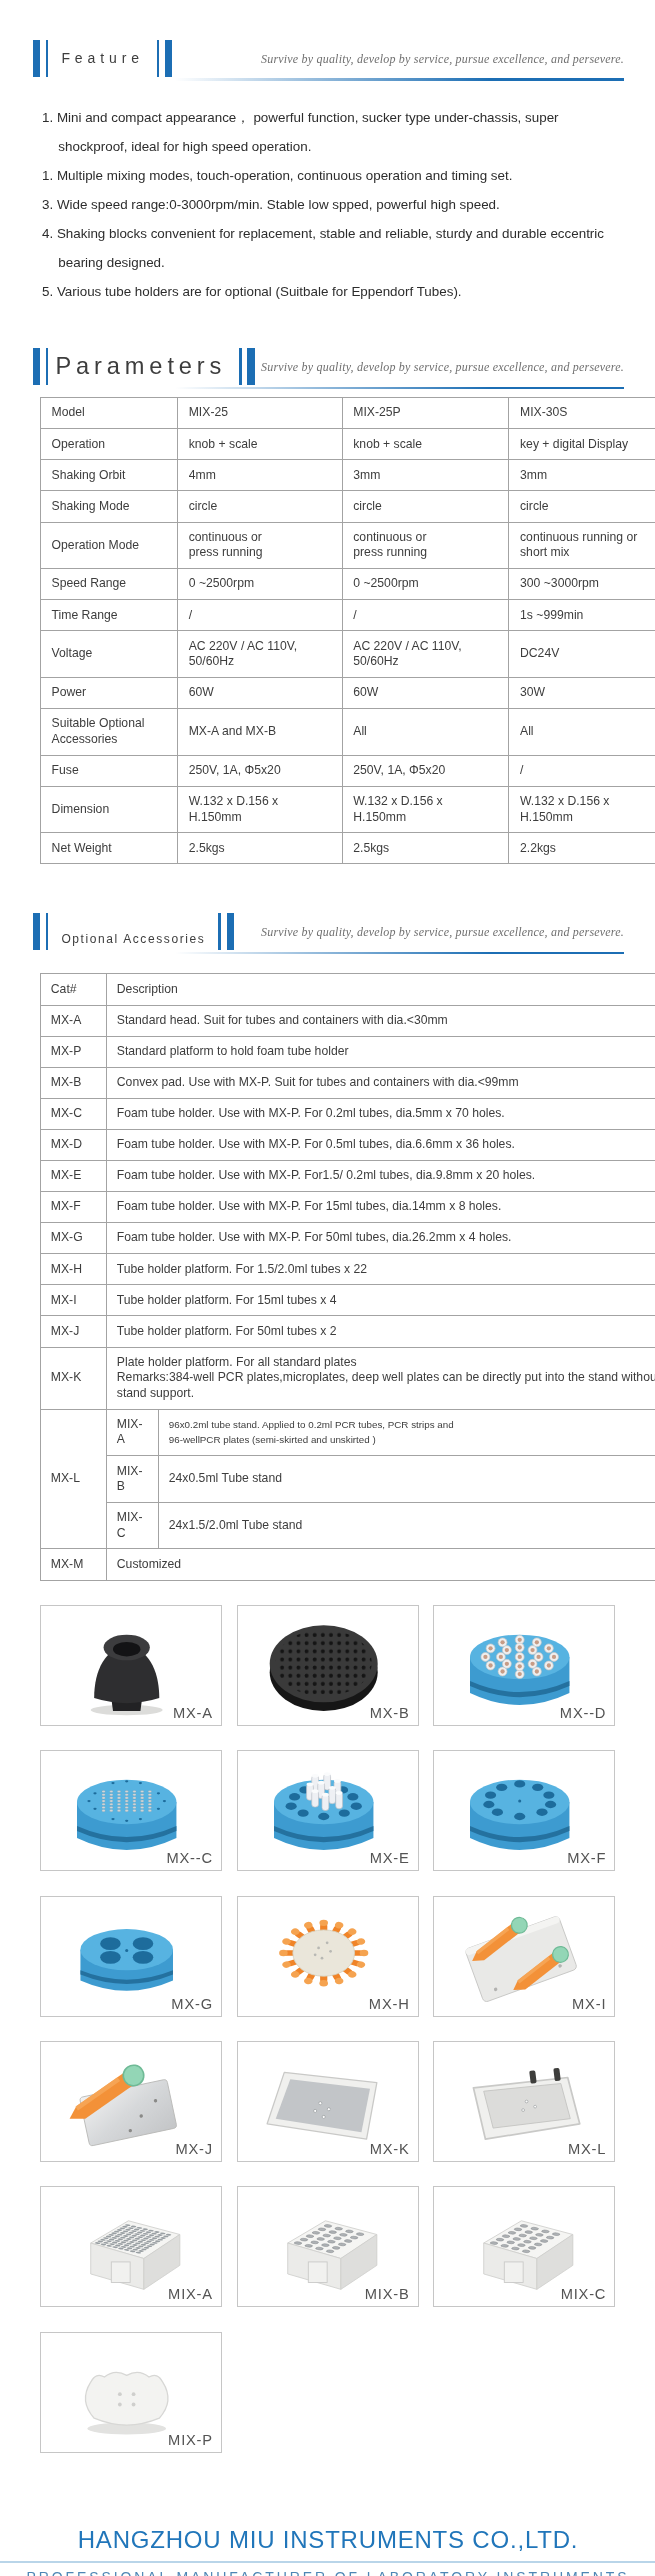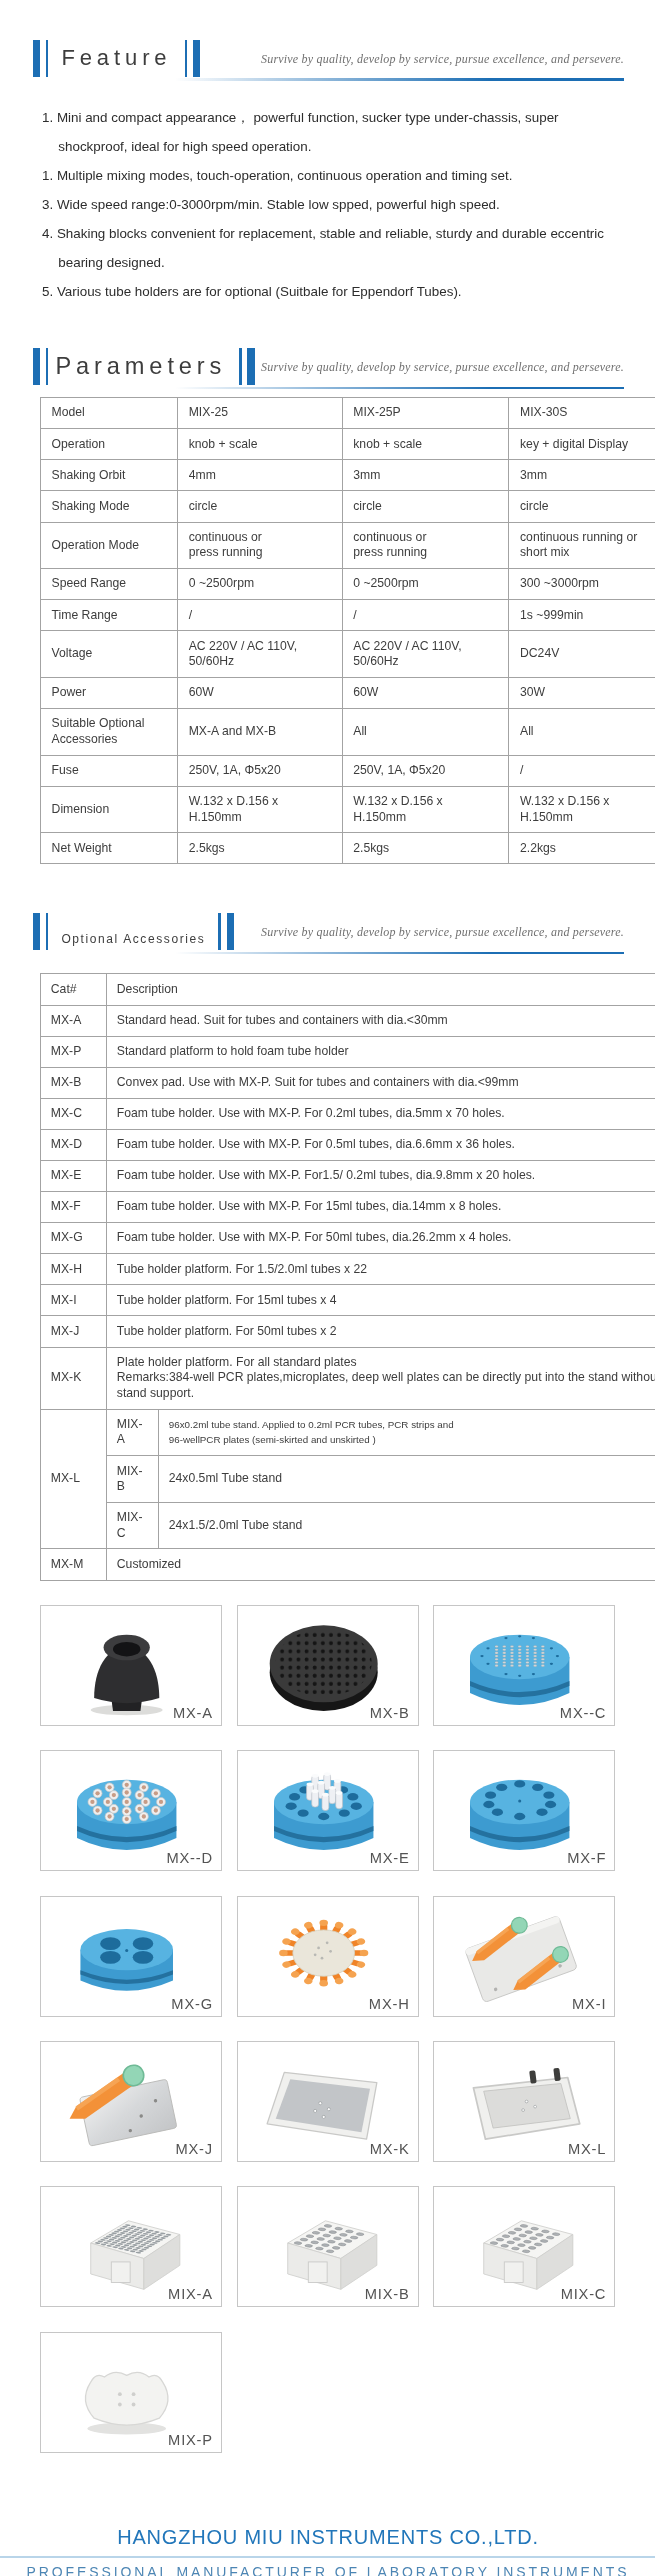--- a/index.html
+++ b/index.html
@@ -7,21 +7,21 @@
   .page { width:656px; min-height:2576px; margin:0 auto; background:#fff; padding-top:37px; overflow:hidden; }
 
   
   .sechead { position:relative; height:42px; margin:0 32px 0 33px; display:flex; align-items:center; }
   .bar { display:inline-block; background:#1c6eb4; }
   .bar.thick { width:7.3px; height:37px; }
   .bar.thin  { width:2.4px; height:37px; margin-left:5.7px; }
   .bar.thin2 { width:2.4px; height:37px; }
   .bar.thick2{ width:7.3px; height:37px; margin-left:5.7px; }
   .sectitle { font-weight:400; color:#3d3d3d; margin:0 13px; white-space:nowrap; }
-  .sechead.sz-f .sectitle { font-size:22px; letter-spacing:4.9px; }
+  .sechead.sz-f .sectitle { font-size:14px; letter-spacing:4.9px; }
   .sechead.sz-p .sectitle { font-size:23.6px; letter-spacing:4.9px;margin-left:7px; }
   .sechead.sz-a .sectitle { font-size:12px; letter-spacing:1.6px;margin-top:16px; }
   .slogan { position:absolute; right:0; bottom:12.2px; font-style:italic; font-size:12px; color:#6f6f6f; letter-spacing:0.2px;font-family:Liberation Serif, serif; }
   .underline { position:absolute; left:24%; right:0; bottom:-1.6px; height:2.4px;
     background:linear-gradient(to right, rgba(28,110,180,0) 0%, rgba(28,110,180,0.45) 30%, #1c6eb4 70%); }
 
   
   .features { margin:24.4px 37px 0 42px; }
   .feature-item { font-size:13.4px; color:#2d2d2d; line-height:29px; padding-left:16.3px; text-indent:-16.3px; }
 
@@ -35,21 +35,21 @@
   td.smalldesc { font-size:9.8px; line-height:12.2px; padding:5.7px 9.8px; }
 
   
   .gallery { width:577px; margin:24.4px 0 0 40px; display:grid; grid-template-columns:repeat(3,182px); column-gap:14.7px; row-gap:24.4px; }
   .gcell { width:182px; height:121px; border:0.8px solid #c6c6c6; position:relative; background:#fff; }
   .gcell svg { position:absolute; inset:0; width:100%; height:100%; }
   .glabel { position:absolute; right:8.1px; bottom:4.1px; font-size:14.7px; color:#545454; letter-spacing:0.8px; z-index:2; }
 
   
   .footer { margin-top:73px; position:relative; text-align:center; }
-  .f-company { font-size:20px; color:#2176ba; letter-spacing:0.8px; font-weight:400; }
+  .f-company { font-size:24px; color:#2176ba; letter-spacing:0.8px; font-weight:400; }
   .f-line { height:1.6px; background:#b9d5e9; margin-top:7.3px; }
   .f-tag { margin-top:6.5px; font-size:14px; letter-spacing:2.9px; color:#4d86b4; }
 </style>
 </head>
 <body>
 
 <svg width="0" height="0" style="position:absolute" aria-hidden="true">
 <defs>
   <linearGradient id="metal" x1="0" y1="0" x2="1" y2="1">
     <stop offset="0" stop-color="#f2f2f2"></stop>
@@ -360,20 +360,48 @@
         <ellipse cx="100" cy="76" rx="63" ry="45" fill="#161616"></ellipse>
         <ellipse cx="100" cy="66" rx="63" ry="45" fill="#3a3a3a"></ellipse>
         <ellipse cx="100" cy="65" rx="56" ry="39" fill="url(#dots)"></ellipse>
       </svg>
       <span class="glabel">MX-B</span>
     </div>
 
     <div class="gcell">
       <svg viewBox="0 0 210 136">
         <use href="#cyl"></use>
+        <use href="#tube" x="140" y="58"></use>
+          <use href="#tube" x="134" y="68"></use>
+          <use href="#tube" x="120" y="75"></use>
+          <use href="#tube" x="100" y="78"></use>
+          <use href="#tube" x="80" y="75"></use>
+          <use href="#tube" x="66" y="68"></use>
+          <use href="#tube" x="60" y="58"></use>
+          <use href="#tube" x="66" y="48"></use>
+          <use href="#tube" x="80" y="41"></use>
+          <use href="#tube" x="100" y="38"></use>
+          <use href="#tube" x="120" y="41"></use>
+          <use href="#tube" x="134" y="48"></use>
+        <use href="#tube" x="122" y="58"></use>
+          <use href="#tube" x="115" y="66"></use>
+          <use href="#tube" x="100" y="69"></use>
+          <use href="#tube" x="85" y="66"></use>
+          <use href="#tube" x="78" y="58"></use>
+          <use href="#tube" x="85" y="50"></use>
+          <use href="#tube" x="100" y="47"></use>
+          <use href="#tube" x="115" y="50"></use>
+        <use href="#tube" x="100" y="58"></use>
+      </svg>
+      <span class="glabel">MX--D</span>
+    </div>
+
+    <div class="gcell">
+      <svg viewBox="0 0 210 136">
+        <use href="#cyl"></use>
         <g transform="translate(100,57) scale(1,0.62)">
           <use href="#srow7" y="-18"></use>
             <use href="#srow7" y="-12"></use>
             <use href="#srow7" y="-6"></use>
             <use href="#srow7" y="0"></use>
             <use href="#srow7" y="6"></use>
             <use href="#srow7" y="12"></use>
             <use href="#srow7" y="18"></use>
         </g>
         <g fill="#1d6c9c">
@@ -390,48 +418,20 @@
             <ellipse cx="100" cy="80" rx="1.9" ry="1.3"></ellipse>
             <ellipse cx="116" cy="78" rx="1.9" ry="1.3"></ellipse>
         </g>
       </svg>
       <span class="glabel">MX--C</span>
     </div>
 
     <div class="gcell">
       <svg viewBox="0 0 210 136">
         <use href="#cyl"></use>
-        <use href="#tube" x="140" y="58"></use>
-          <use href="#tube" x="134" y="68"></use>
-          <use href="#tube" x="120" y="75"></use>
-          <use href="#tube" x="100" y="78"></use>
-          <use href="#tube" x="80" y="75"></use>
-          <use href="#tube" x="66" y="68"></use>
-          <use href="#tube" x="60" y="58"></use>
-          <use href="#tube" x="66" y="48"></use>
-          <use href="#tube" x="80" y="41"></use>
-          <use href="#tube" x="100" y="38"></use>
-          <use href="#tube" x="120" y="41"></use>
-          <use href="#tube" x="134" y="48"></use>
-        <use href="#tube" x="122" y="58"></use>
-          <use href="#tube" x="115" y="66"></use>
-          <use href="#tube" x="100" y="69"></use>
-          <use href="#tube" x="85" y="66"></use>
-          <use href="#tube" x="78" y="58"></use>
-          <use href="#tube" x="85" y="50"></use>
-          <use href="#tube" x="100" y="47"></use>
-          <use href="#tube" x="115" y="50"></use>
-        <use href="#tube" x="100" y="58"></use>
-      </svg>
-      <span class="glabel">MX--D</span>
-    </div>
-
-    <div class="gcell">
-      <svg viewBox="0 0 210 136">
-        <use href="#cyl"></use>
         <use href="#hole" x="66" y="52"></use>
           <use href="#hole" x="78" y="44"></use>
           <use href="#hole" x="122" y="44"></use>
           <use href="#hole" x="134" y="52"></use>
           <use href="#hole" x="138" y="63"></use>
           <use href="#hole" x="124" y="71"></use>
           <use href="#hole" x="100" y="75"></use>
           <use href="#hole" x="76" y="71"></use>
           <use href="#hole" x="62" y="63"></use>
         <use href="#stube" x="90" y="44"></use>

